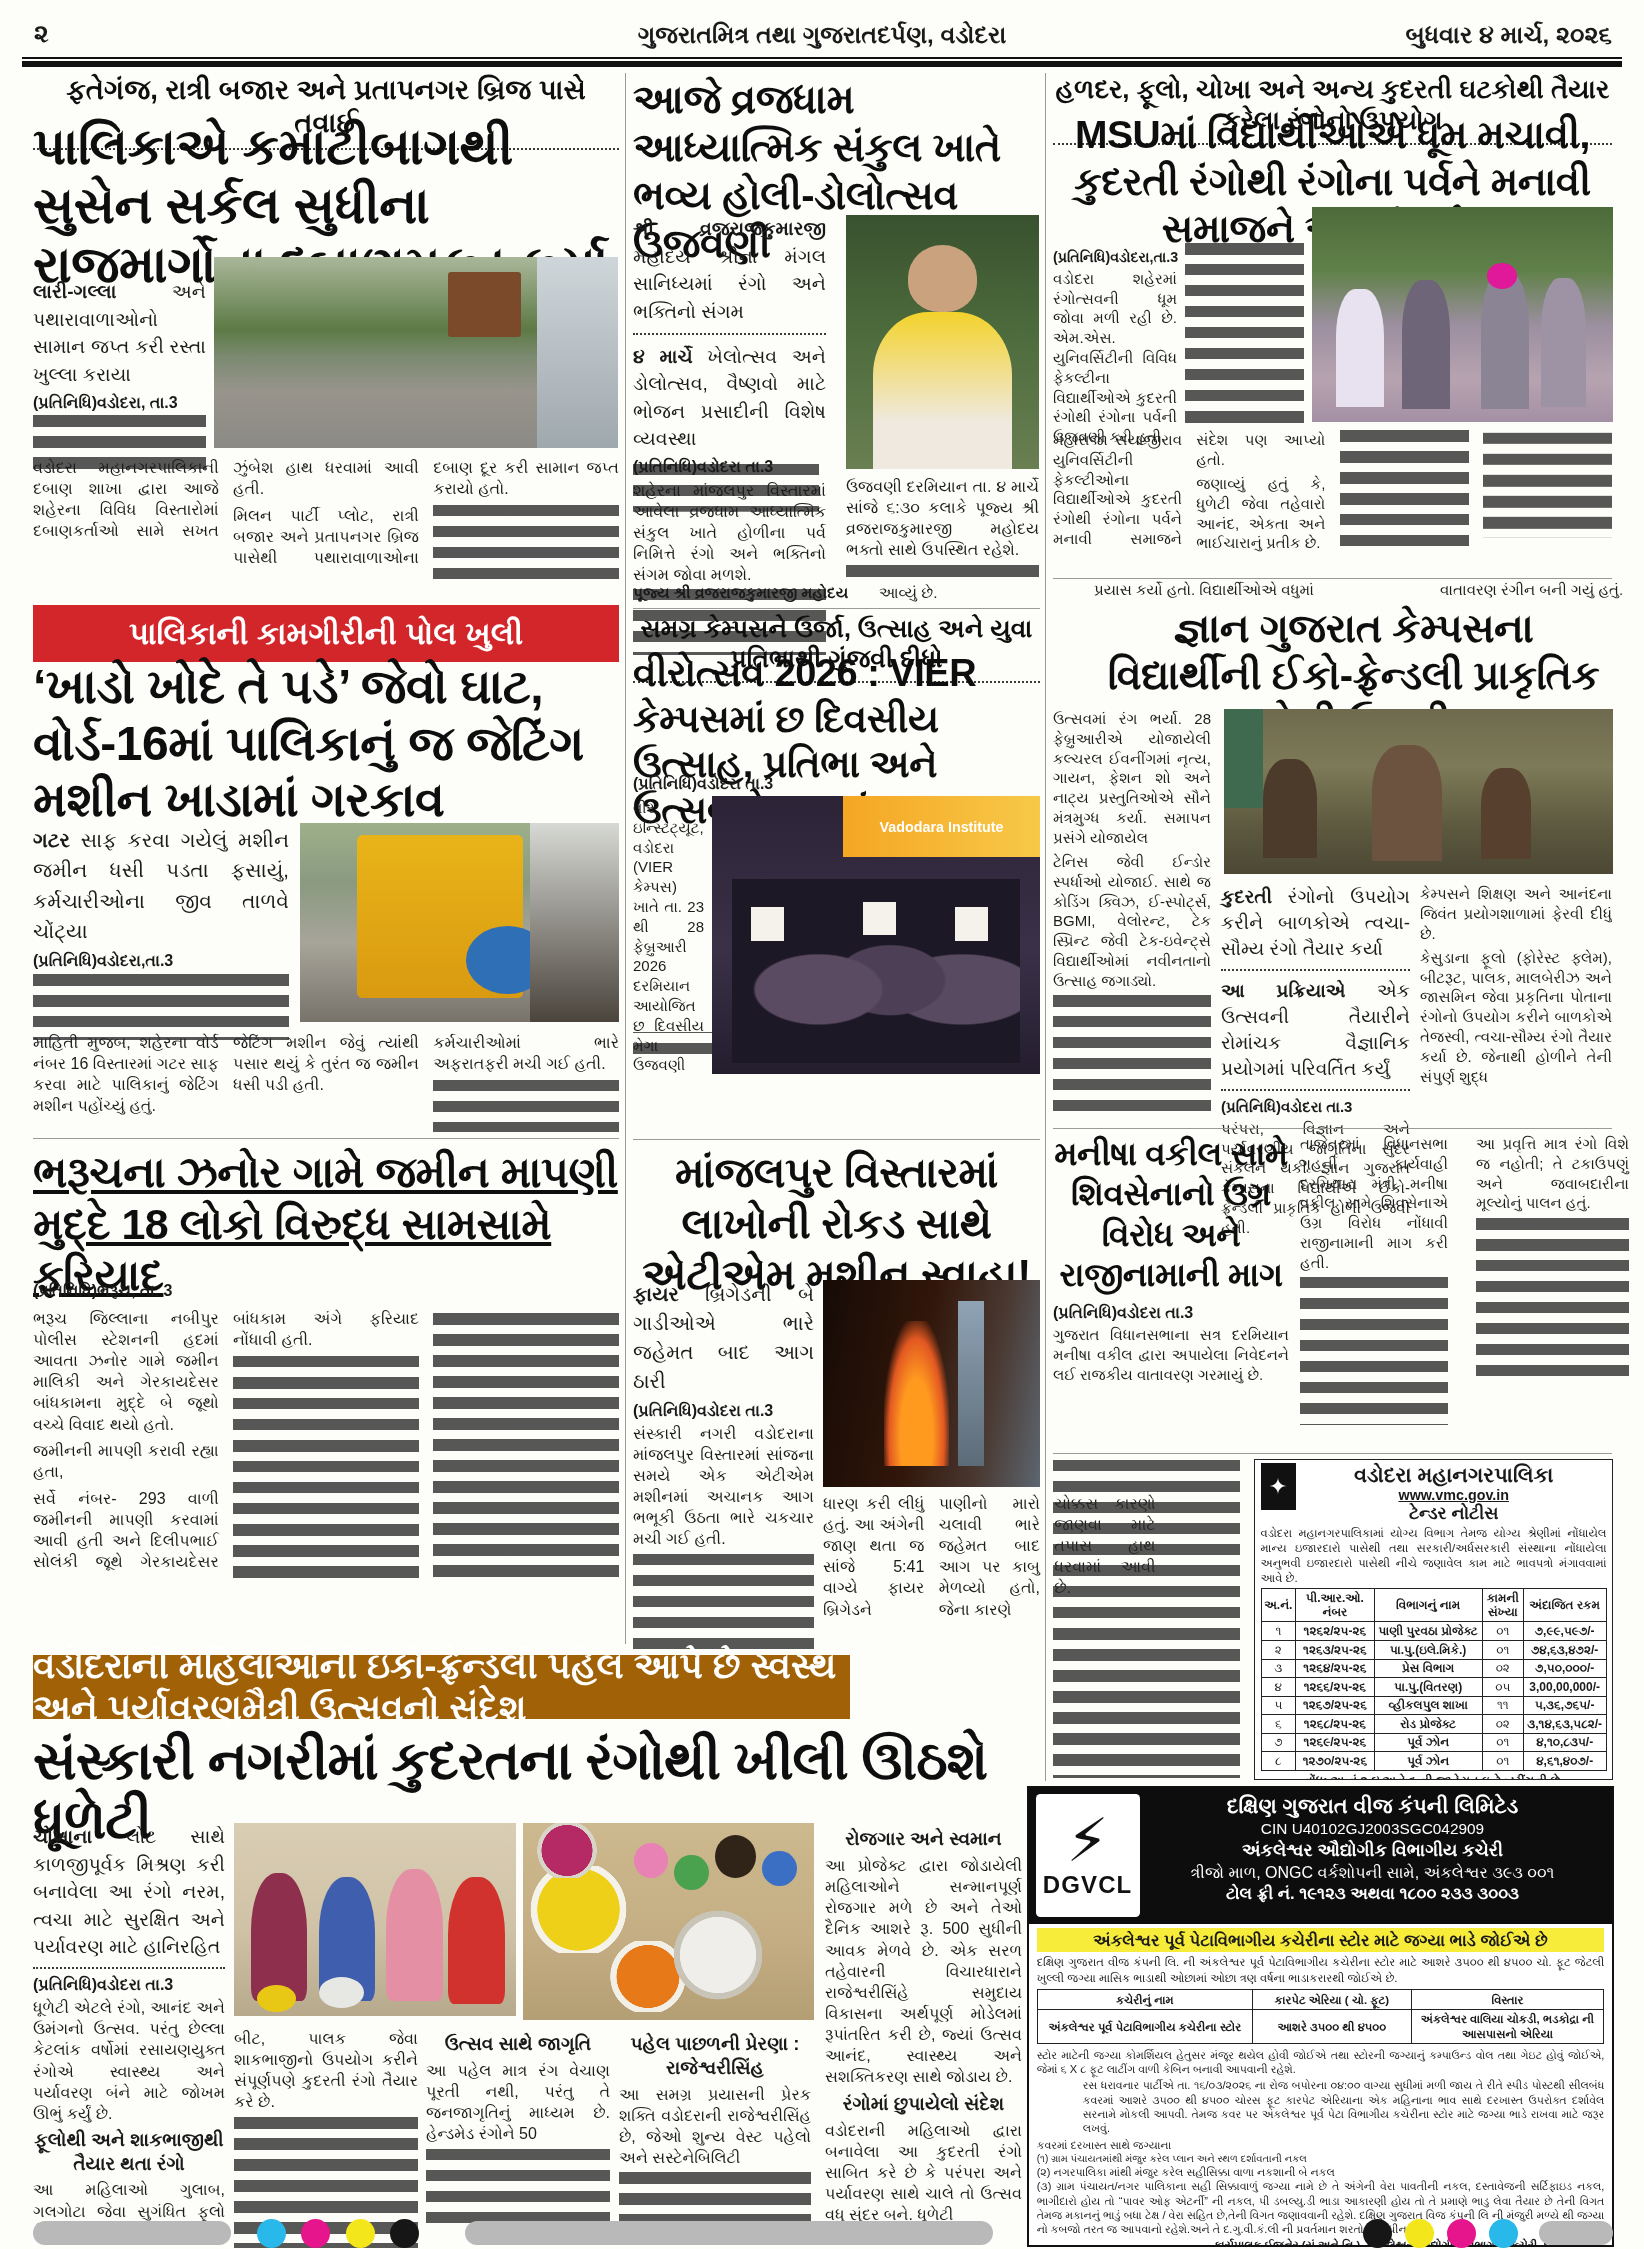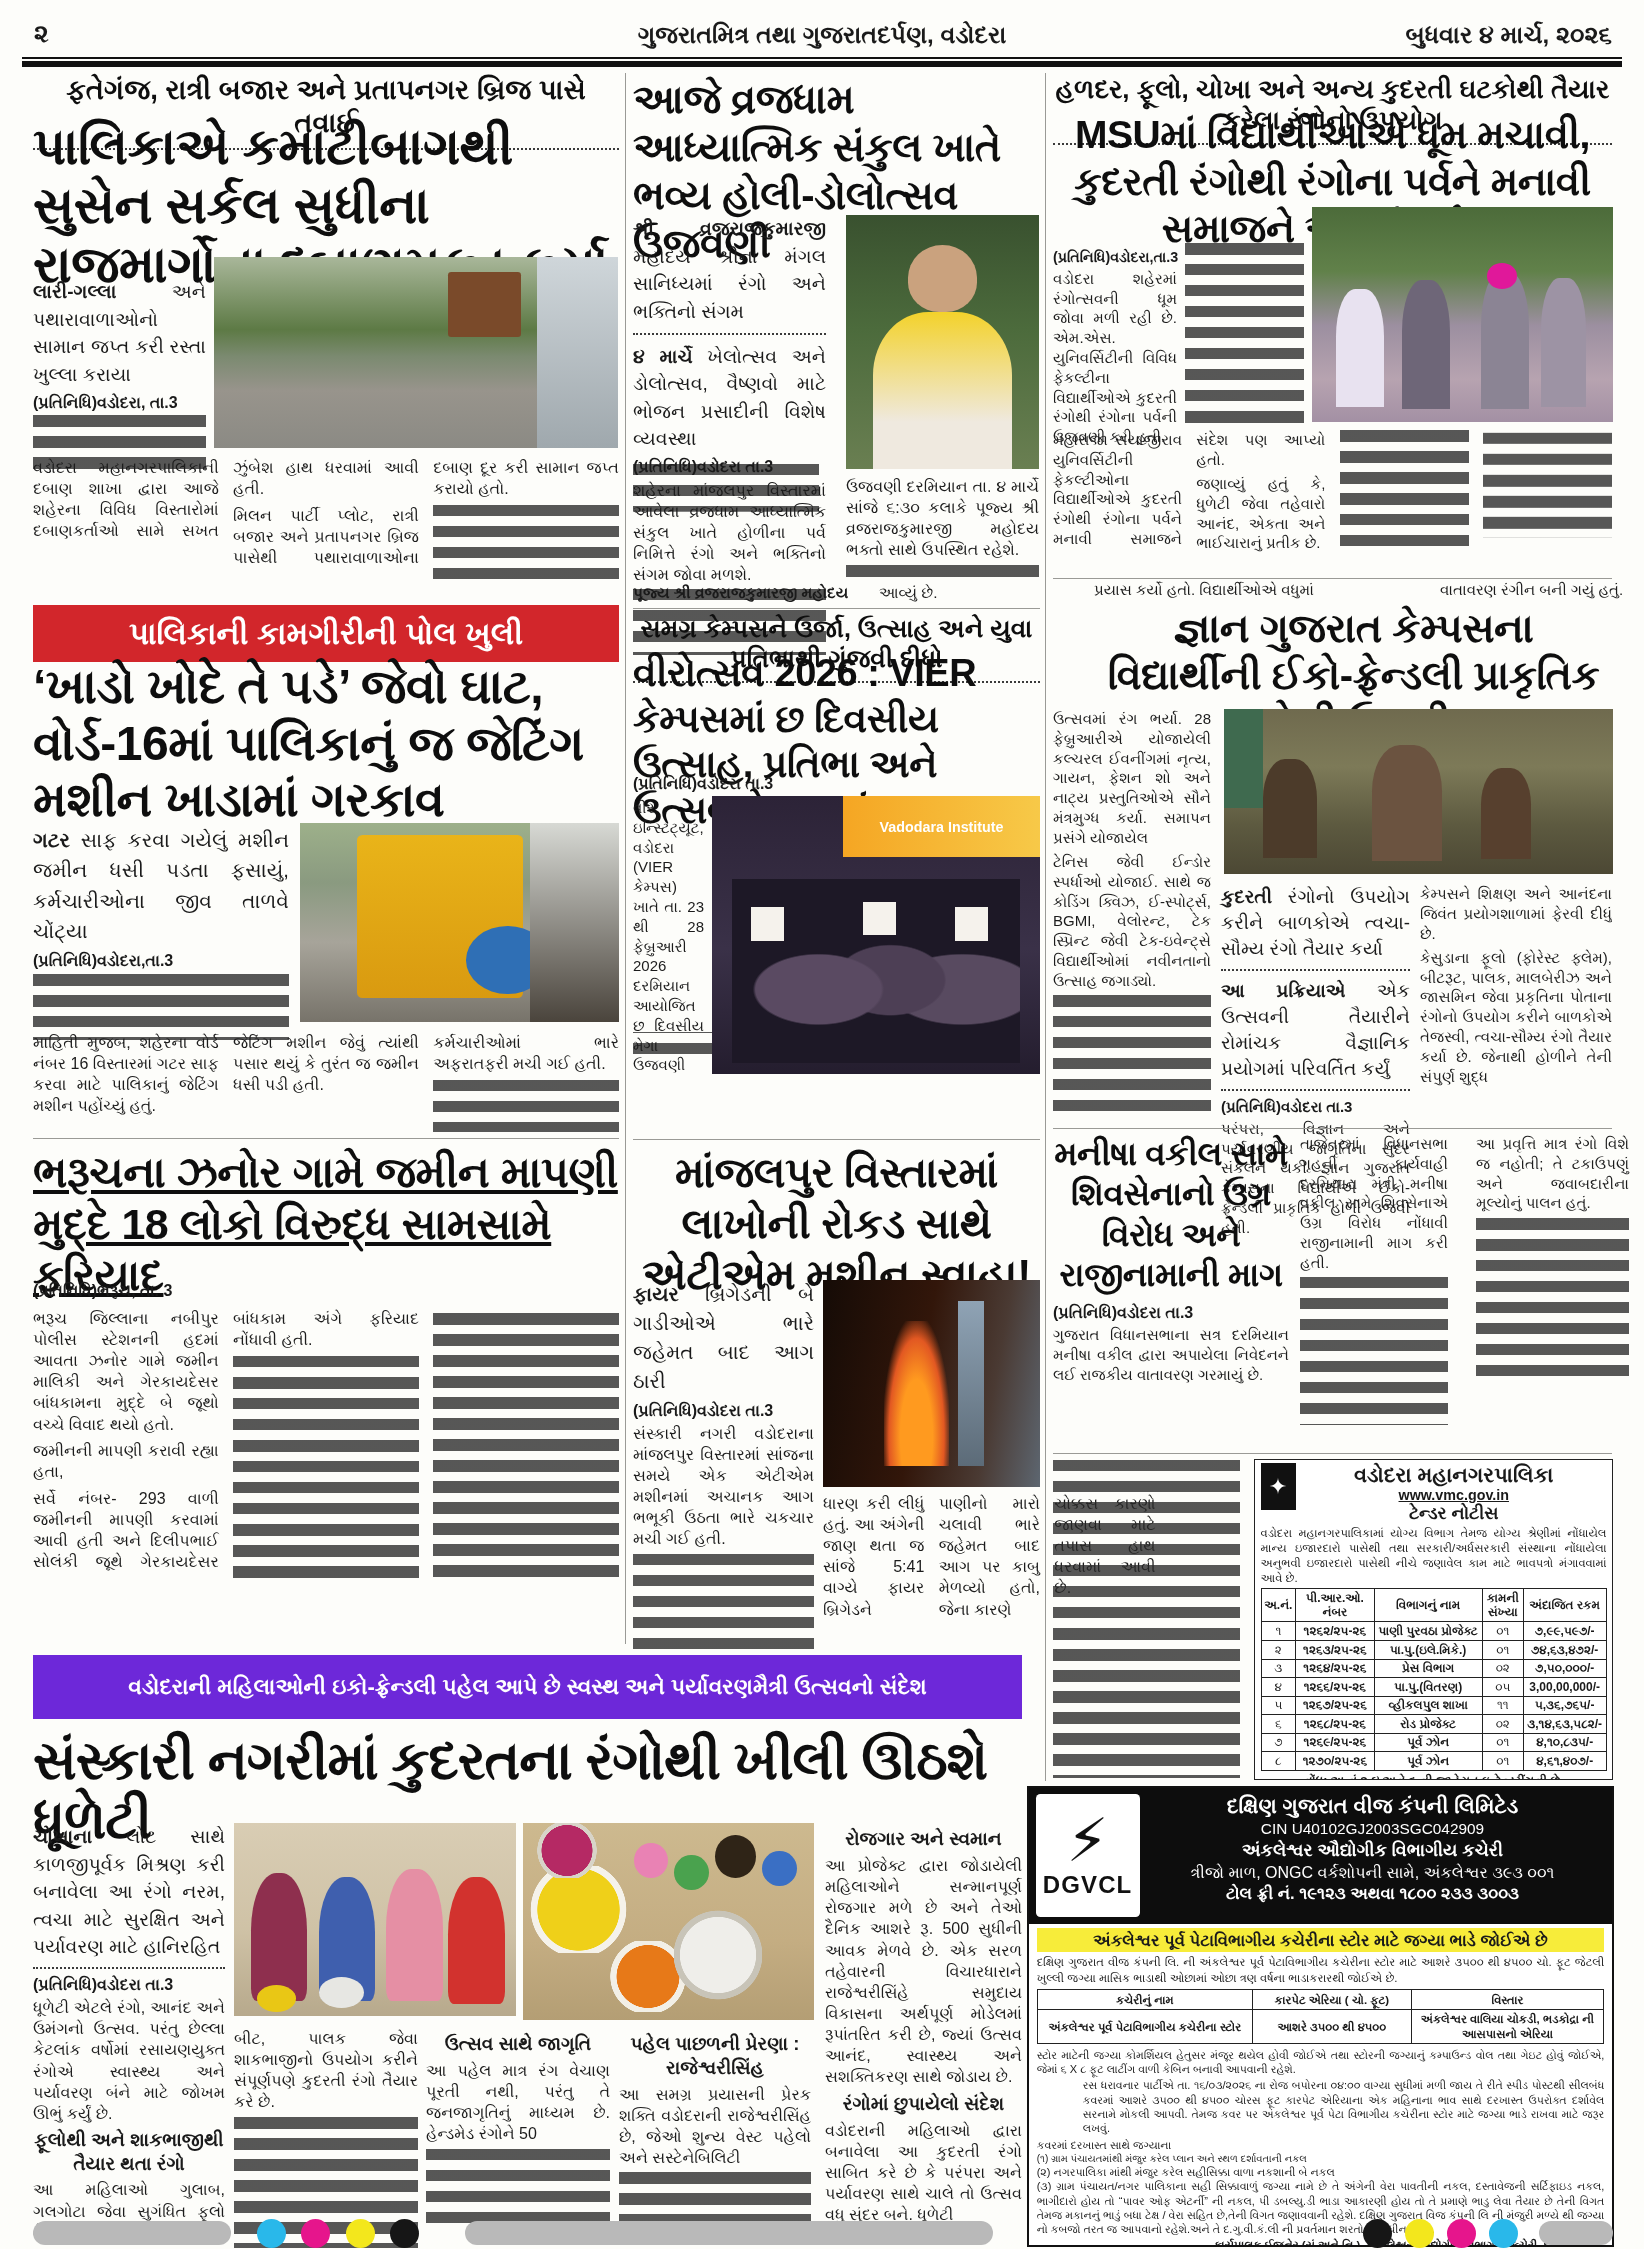--- a/index.html
+++ b/index.html
@@ -356,21 +356,21 @@
             <td class="b">પૂર્વ ઝોન</td>
             <td>૦૧</td>
             <td class="b">૪,૬૧,૪૦૭/-</td>
           </tr>
     </tbody>
       </table>
     <div class="center b" style="font-size:12.6px;margin:2.7px 0;">નોંધ: અ.નં.૨,૪ અને ૬ ની જાહેરાત ઇ-ટેન્ડરીંગની છે.</div>
 
   </div>
 
-  <div class="abs banner" style="left:33px;top:1655px;width:989px;height:64px;background:#6d28d9;font-size:22px;">વડોદરાની મહિલાઓની ઇકો-ફ્રેન્ડલી પહેલ આપે છે સ્વસ્થ અને પર્યાવરણમૈત્રી ઉત્સવનો સંદેશ</div>
+  <div class="abs banner" style="left:33px;top:1655px;width:817px;height:64px;background:#a16207;font-size:36px;">વડોદરાની મહિલાઓની ઇકો-ફ્રેન્ડલી પહેલ આપે છે સ્વસ્થ અને પર્યાવરણમૈત્રી ઉત્સવનો સંદેશ</div>
   <div class="abs hl" style="left:33px;top:1731px;width:989px;font-size:54px;line-height:1.1;letter-spacing:-1.1px;">સંસ્કારી નગરીમાં કુદરતના રંગોથી ખીલી ઊઠશે ધૂળેટી</div>
 
   <div class="abs" style="left:33px;top:1823px;width:192px;height:424px;overflow:hidden;">
     <div class="just" style="font-size:19px;line-height:1.45;">
       <span class="b">ચોખાના</span><span> લોટ સાથે કાળજીપૂર્વક મિશ્રણ કરી બનાવેલા આ રંગો નરમ, ત્વચા માટે સુરક્ષિત અને પર્યાવરણ માટે હાનિરહિત</span>
     </div>
     <div class="dotrule" style="margin:6.6px 0;"></div>
     <div class="byrow">
         <span>(પ્રતિનિધિ)</span>
         <span>વડોદરા તા.3</span>

